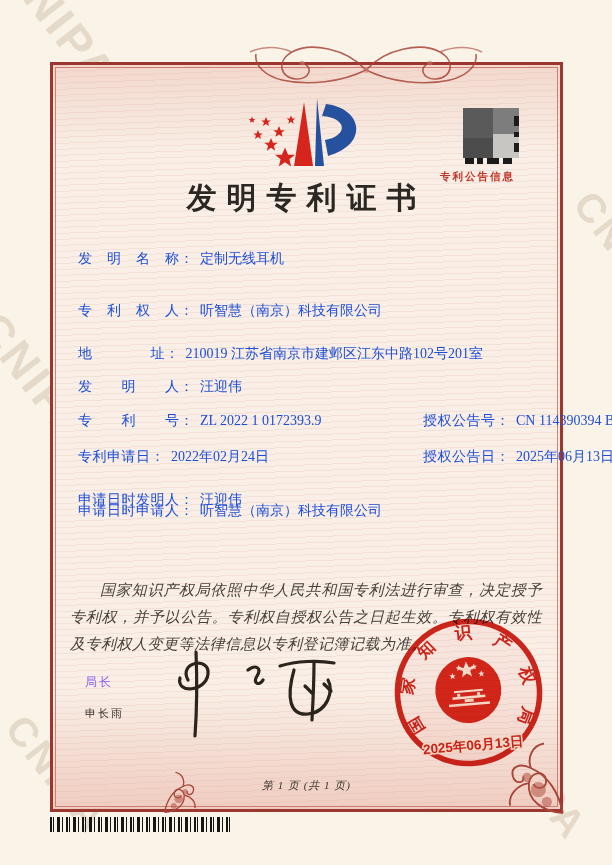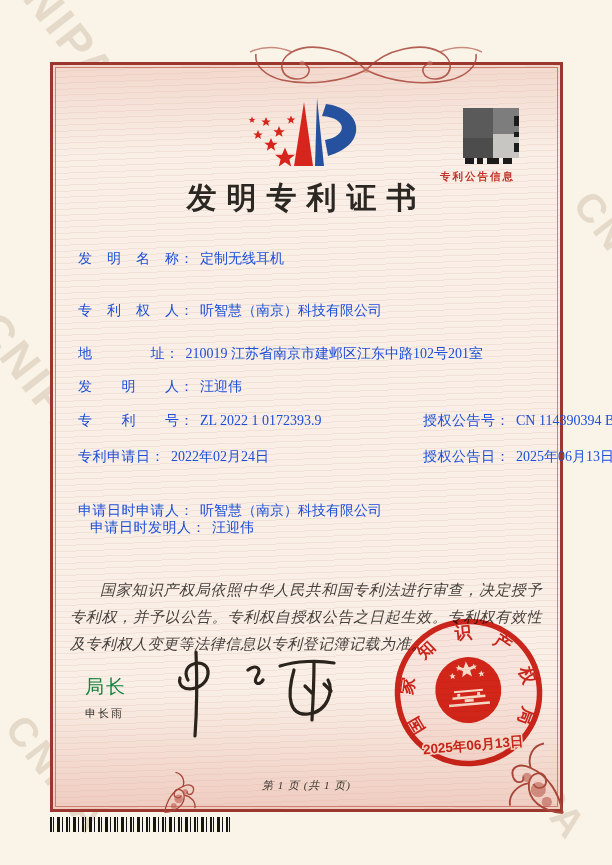--- a/index.html
+++ b/index.html
@@ -35,21 +35,21 @@
 
   
   .row{position:absolute;left:78px;font-size:14px;color:#1d4ed8;white-space:nowrap;}
   .row .lbl{letter-spacing:.5px;}
   .row .val{margin-left:6px;}
   .col2{position:absolute;left:345px;top:0;}
 
   .legal{position:absolute;left:70px;top:577px;width:472px;font-size:15px;line-height:27px;
          font-style:italic;color:#46403a;text-indent:2em;text-align:justify;letter-spacing:.5px;}
 
-  .director-title{position:absolute;left:85px;top:674px;font-size:19px;letter-spacing:2px;color:#15803d;}
+  .director-title{position:absolute;left:85px;top:674px;font-size:12px;letter-spacing:2px;color:#8b5cf6;}
   .director-name{position:absolute;left:85px;top:706px;font-size:11px;letter-spacing:2px;color:#33302a;}
 
   .sig{position:absolute;left:162px;top:646px;}
 
   .seal{position:absolute;left:386px;top:610px;mix-blend-mode:multiply;transform:rotate(-5deg);}
   .seal-char{font-size:17px;font-weight:700;fill:#d0281e;
              font-family:"Liberation Serif","DejaVu Serif",serif;}
   .seal-date{font-size:13.5px;font-weight:700;fill:#d0281e;paint-order:stroke;
              stroke:#fdf5ec;stroke-width:3px;
              font-family:"Liberation Sans","DejaVu Sans",sans-serif;}
@@ -192,21 +192,21 @@
   <div class="row" style="top:448px;width:470px;">
     <span class="lbl">专利申请日：</span><span class="val">2022年02月24日</span>
     <span class="col2">
       <span class="lbl">授权公告日：</span><span class="val">2025年06月13日</span>
     </span>
   </div>
 
   <div class="row" style="top:484px;margin-top:18px;">
     <span class="lbl">申请日时申请人：</span><span class="val">听智慧（南京）科技有限公司</span>
   </div>
-  <div class="row" style="top:519px;margin-left:12px;">
+  <div class="row" style="top:491px;">
     <span class="lbl">申请日时发明人：</span><span class="val">汪迎伟</span>
   </div>
 
   <div class="legal">国家知识产权局依照中华人民共和国专利法进行审查，决定授予专利权，并予以公告。专利权自授权公告之日起生效。专利权有效性及专利权人变更等法律信息以专利登记簿记载为准。</div>
 
   <div class="director-title">局长</div>
   <div class="director-name">申长雨</div>
 
   <div class="sig">
     <svg width="190" height="95" viewBox="0 0 190 95">

